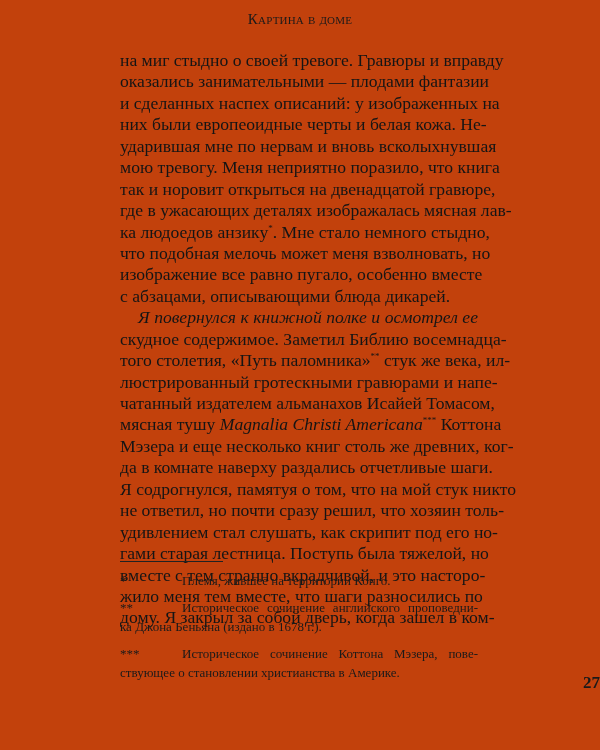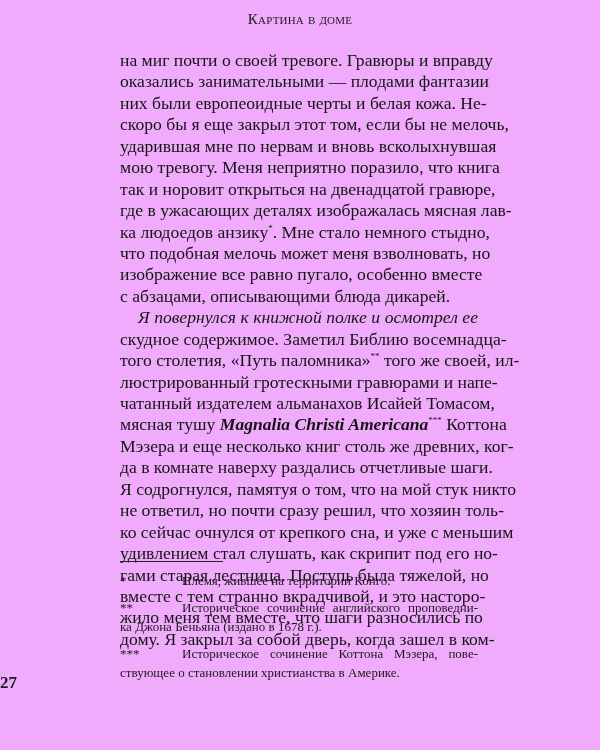--- a/index.html
+++ b/index.html
@@ -1,20 +1,20 @@
 <!DOCTYPE html>
 <html><head>
 <meta charset="utf-8">
 <style>
   html, body { margin: 0; padding: 0; }
   body {
     width: 600px; height: 750px; background: #ffffff; position: relative; overflow: hidden;
     font-family: "DejaVu Serif", "Liberation Serif", serif; color: #1a1a1a;
   }
-  .page { position: absolute; left: 0; top: 0; width: 600px; height: 750px; background: #f0abfc; }
+  .page { position: absolute; left: 0; top: 0; width: 600px; height: 750px; background: #c2410c; }
   .running-head {
     position: absolute; top: 11px; left: 0; width: 600px; text-align: center;
     font-family: "Liberation Serif", serif; font-variant: small-caps; font-size: 15px;
     letter-spacing: 0.2px; color: #1a1a1a;
   }
   .body-text {
     position: absolute; left: 120px; top: 50px; width: 358px;
     font-family: "Liberation Serif", serif; font-size: 17.6px; line-height: 21.45px;
     color: #151515;
   }
@@ -27,55 +27,54 @@
   .footrule { position: absolute; left: 120px; top: 561px; width: 103px; height: 0; border-top: 1.2px solid #222; }
   .footnotes {
     position: absolute; left: 120px; top: 571px; width: 358px;
     font-family: "Liberation Serif", serif; font-size: 13px; line-height: 19px; color: #1a1a1a;
   }
   .fn { margin-bottom: 8px; }
   .fn .line { display: block; white-space: nowrap; text-align: justify; text-align-last: justify; }
   .fn .line.last { text-align-last: left; }
   .fn .mark { display: inline-block; width: 62px; text-align: right; padding-right: 10px; box-sizing: border-box; }
   .page-num {
-    position: absolute; top: 673px; left: 0; width: 600px; text-align: left;
+    position: absolute; top: 673px; left: 0; width: 600px; text-align: right;
     font-family: "Liberation Serif", serif; font-size: 17px; font-weight: bold; color: #1a1a1a;
   }
-  i { font-style: italic; font-weight: bold; }
+  i { font-style: italic; }
 </style>
 </head>
 <body>
 
 <div class="page">
   <div class="running-head">Картина в доме</div>
 
   <div class="body-text">
-    <span class="line">на миг почти о своей тревоге. Гравюры и вправду</span>
+    <span class="line">на миг стыдно о своей тревоге. Гравюры и вправду</span>
     <span class="line">оказались занимательными — плодами фантазии</span>
+    <span class="line">и сделанных наспех описаний: у изображенных на</span>
     <span class="line">них были европеоидные черты и белая кожа. Не-</span>
-    <span class="line">скоро бы я еще закрыл этот том, если бы не мелочь,</span>
     <span class="line">ударившая мне по нервам и вновь всколыхнувшая</span>
     <span class="line">мою тревогу. Меня неприятно поразило, что книга</span>
     <span class="line">так и норовит открыться на двенадцатой гравюре,</span>
     <span class="line">где в ужасающих деталях изображалась мясная лав-</span>
     <span class="line"><span>ка людоедов анзику</span><sup class="note">*</sup><span>. Мне стало немного стыдно,</span></span>
     <span class="line">что подобная мелочь может меня взволновать, но</span>
     <span class="line">изображение все равно пугало, особенно вместе</span>
     <span class="line last">с абзацами, описывающими блюда дикарей.</span>
     <span class="line indent">Я повернулся к книжной полке и осмотрел ее</span>
     <span class="line">скудное содержимое. Заметил Библию восемнадца-</span>
-    <span class="line"><span>того столетия, «Путь паломника»</span><sup class="note">**</sup><span> того же своей, ил-</span></span>
+    <span class="line"><span>того столетия, «Путь паломника»</span><sup class="note">**</sup><span> стук же века, ил-</span></span>
     <span class="line">люстрированный гротескными гравюрами и напе-</span>
     <span class="line">чатанный издателем альманахов Исайей Томасом,</span>
     <span class="line"><span>мясная тушу </span><i>Magnalia Christi Americana</i><sup class="note">***</sup><span> Коттона</span></span>
     <span class="line">Мэзера и еще несколько книг столь же древних, ког-</span>
     <span class="line">да в комнате наверху раздались отчетливые шаги.</span>
     <span class="line">Я содрогнулся, памятуя о том, что на мой стук никто</span>
     <span class="line">не ответил, но почти сразу решил, что хозяин толь-</span>
-    <span class="line">ко сейчас очнулся от крепкого сна, и уже с меньшим</span>
     <span class="line">удивлением стал слушать, как скрипит под его но-</span>
     <span class="line">гами старая лестница. Поступь была тяжелой, но</span>
     <span class="line">вместе с тем странно вкрадчивой, и это насторо-</span>
     <span class="line">жило меня тем вместе, что шаги разносились по</span>
     <span class="line">дому. Я закрыл за собой дверь, когда зашел в ком-</span>
   </div>
 
   <div class="footrule"></div>
 
   <div class="footnotes">

